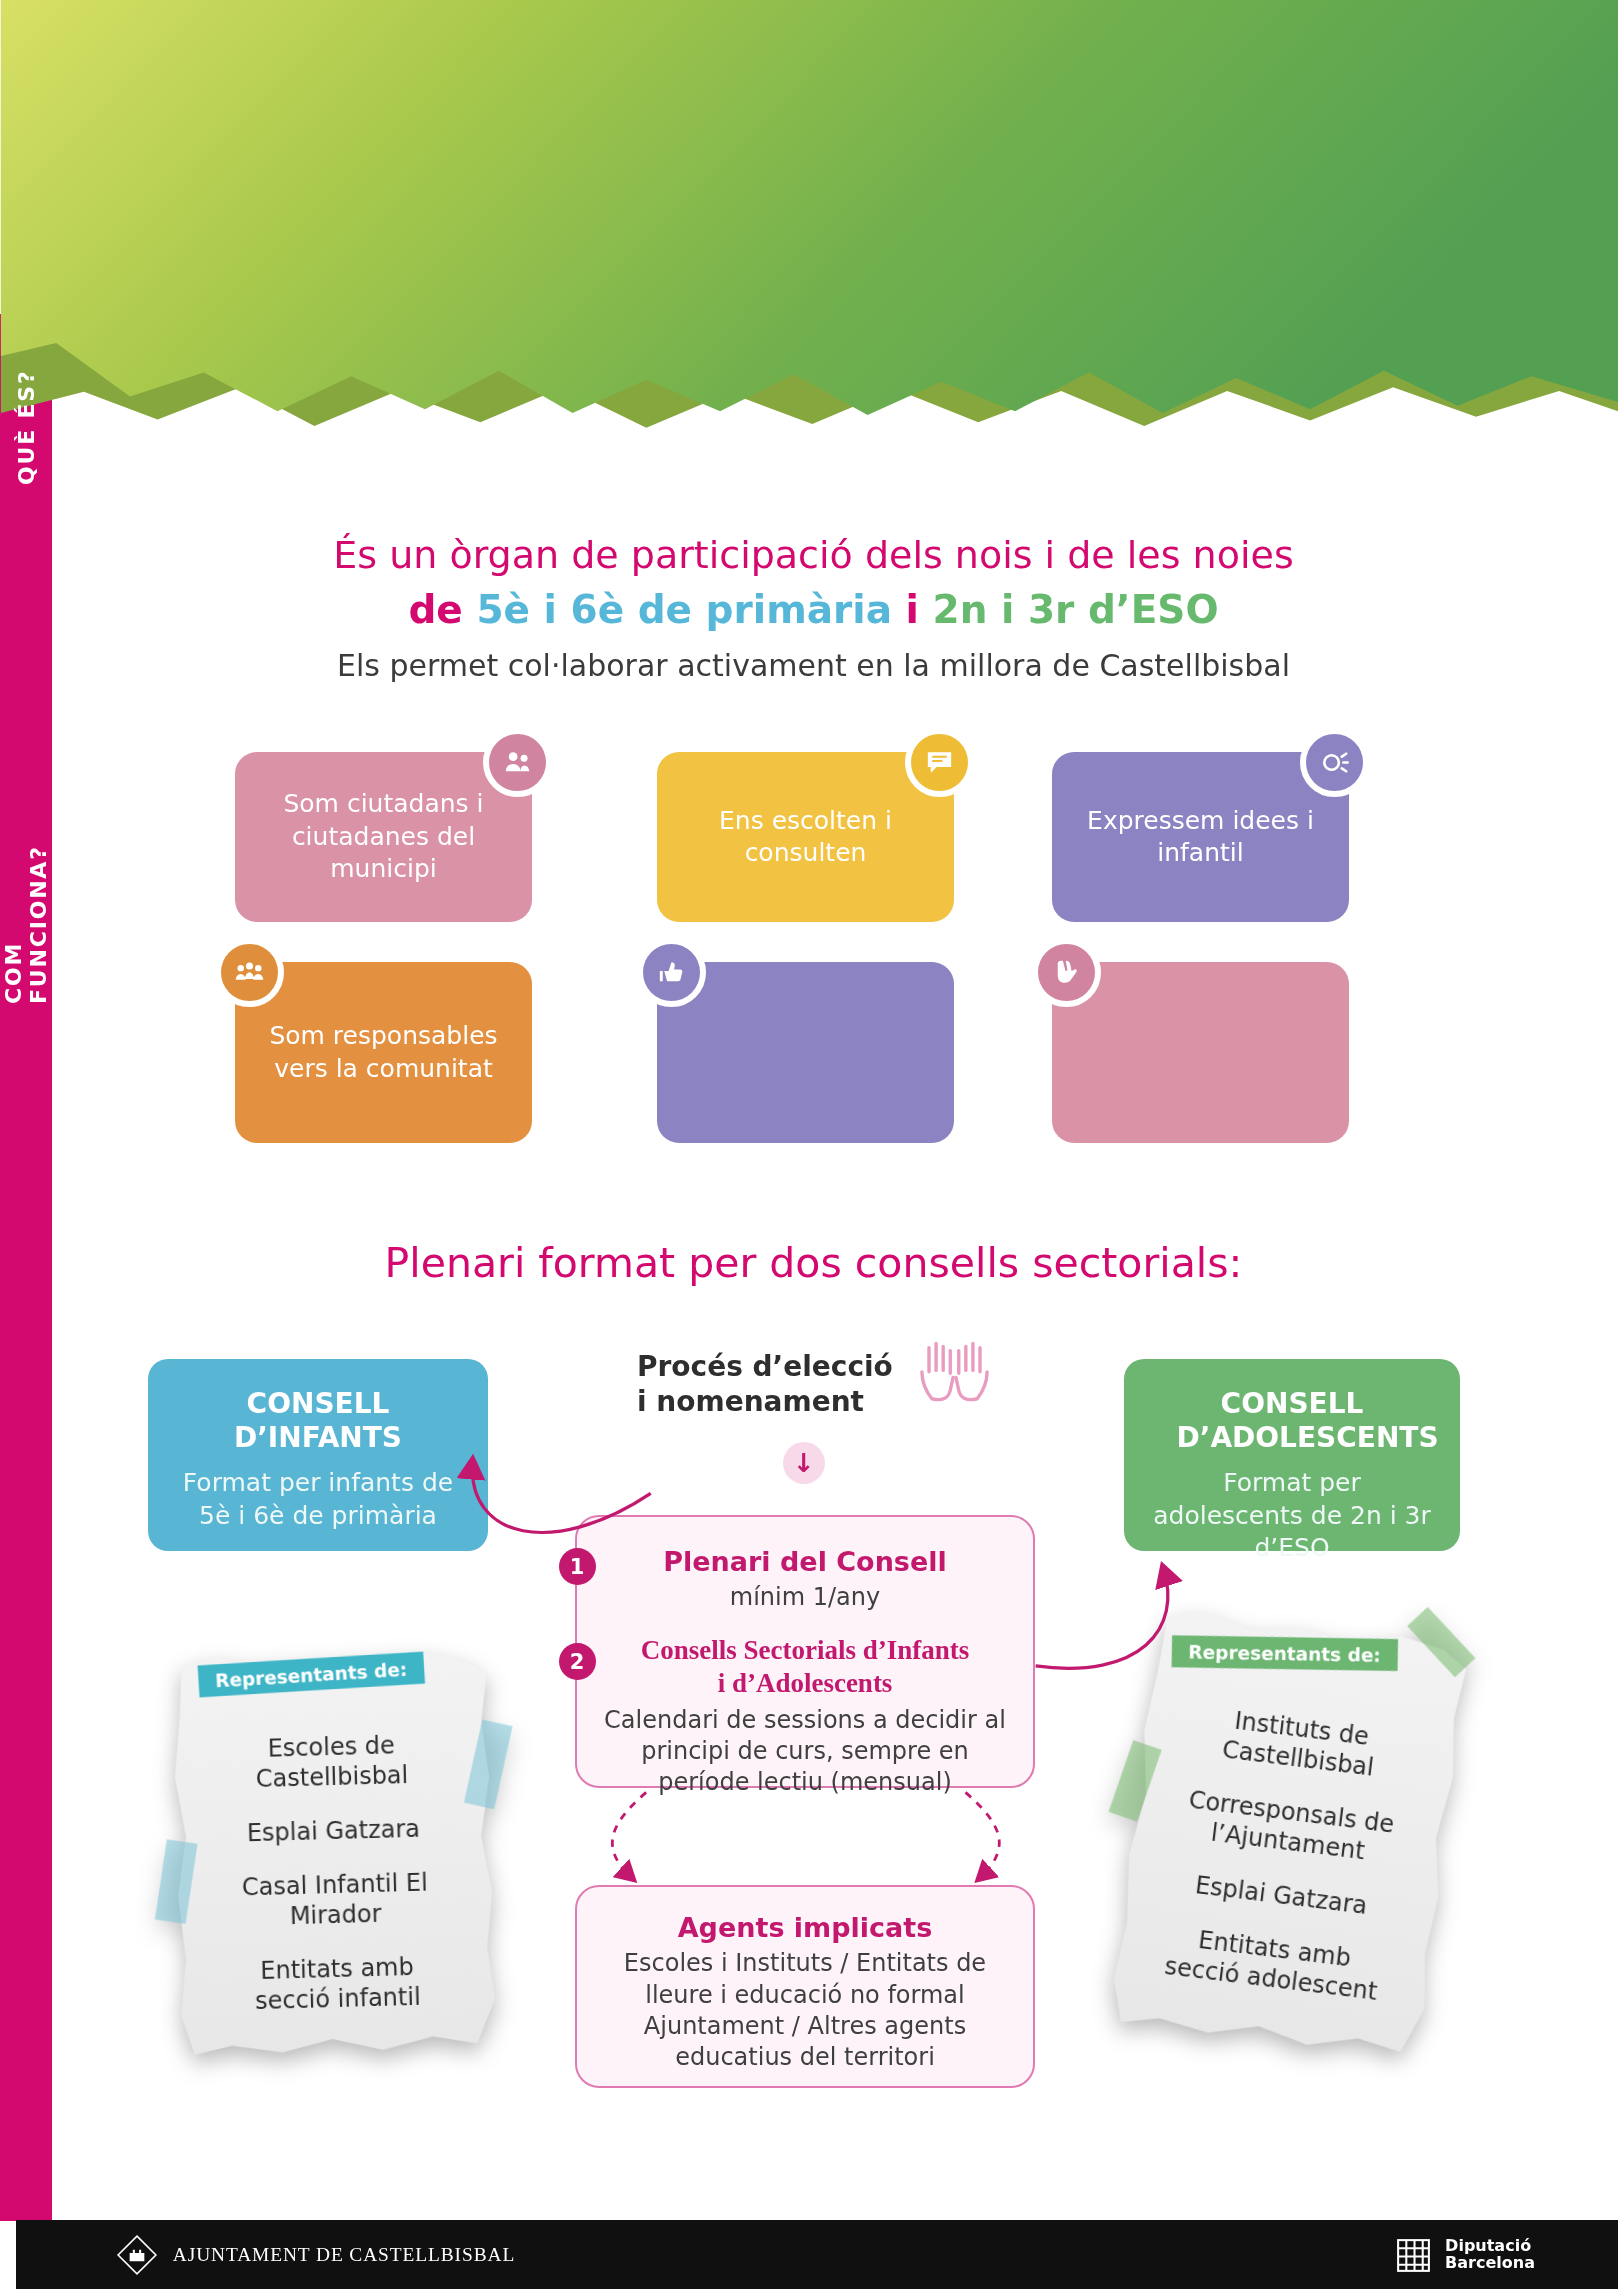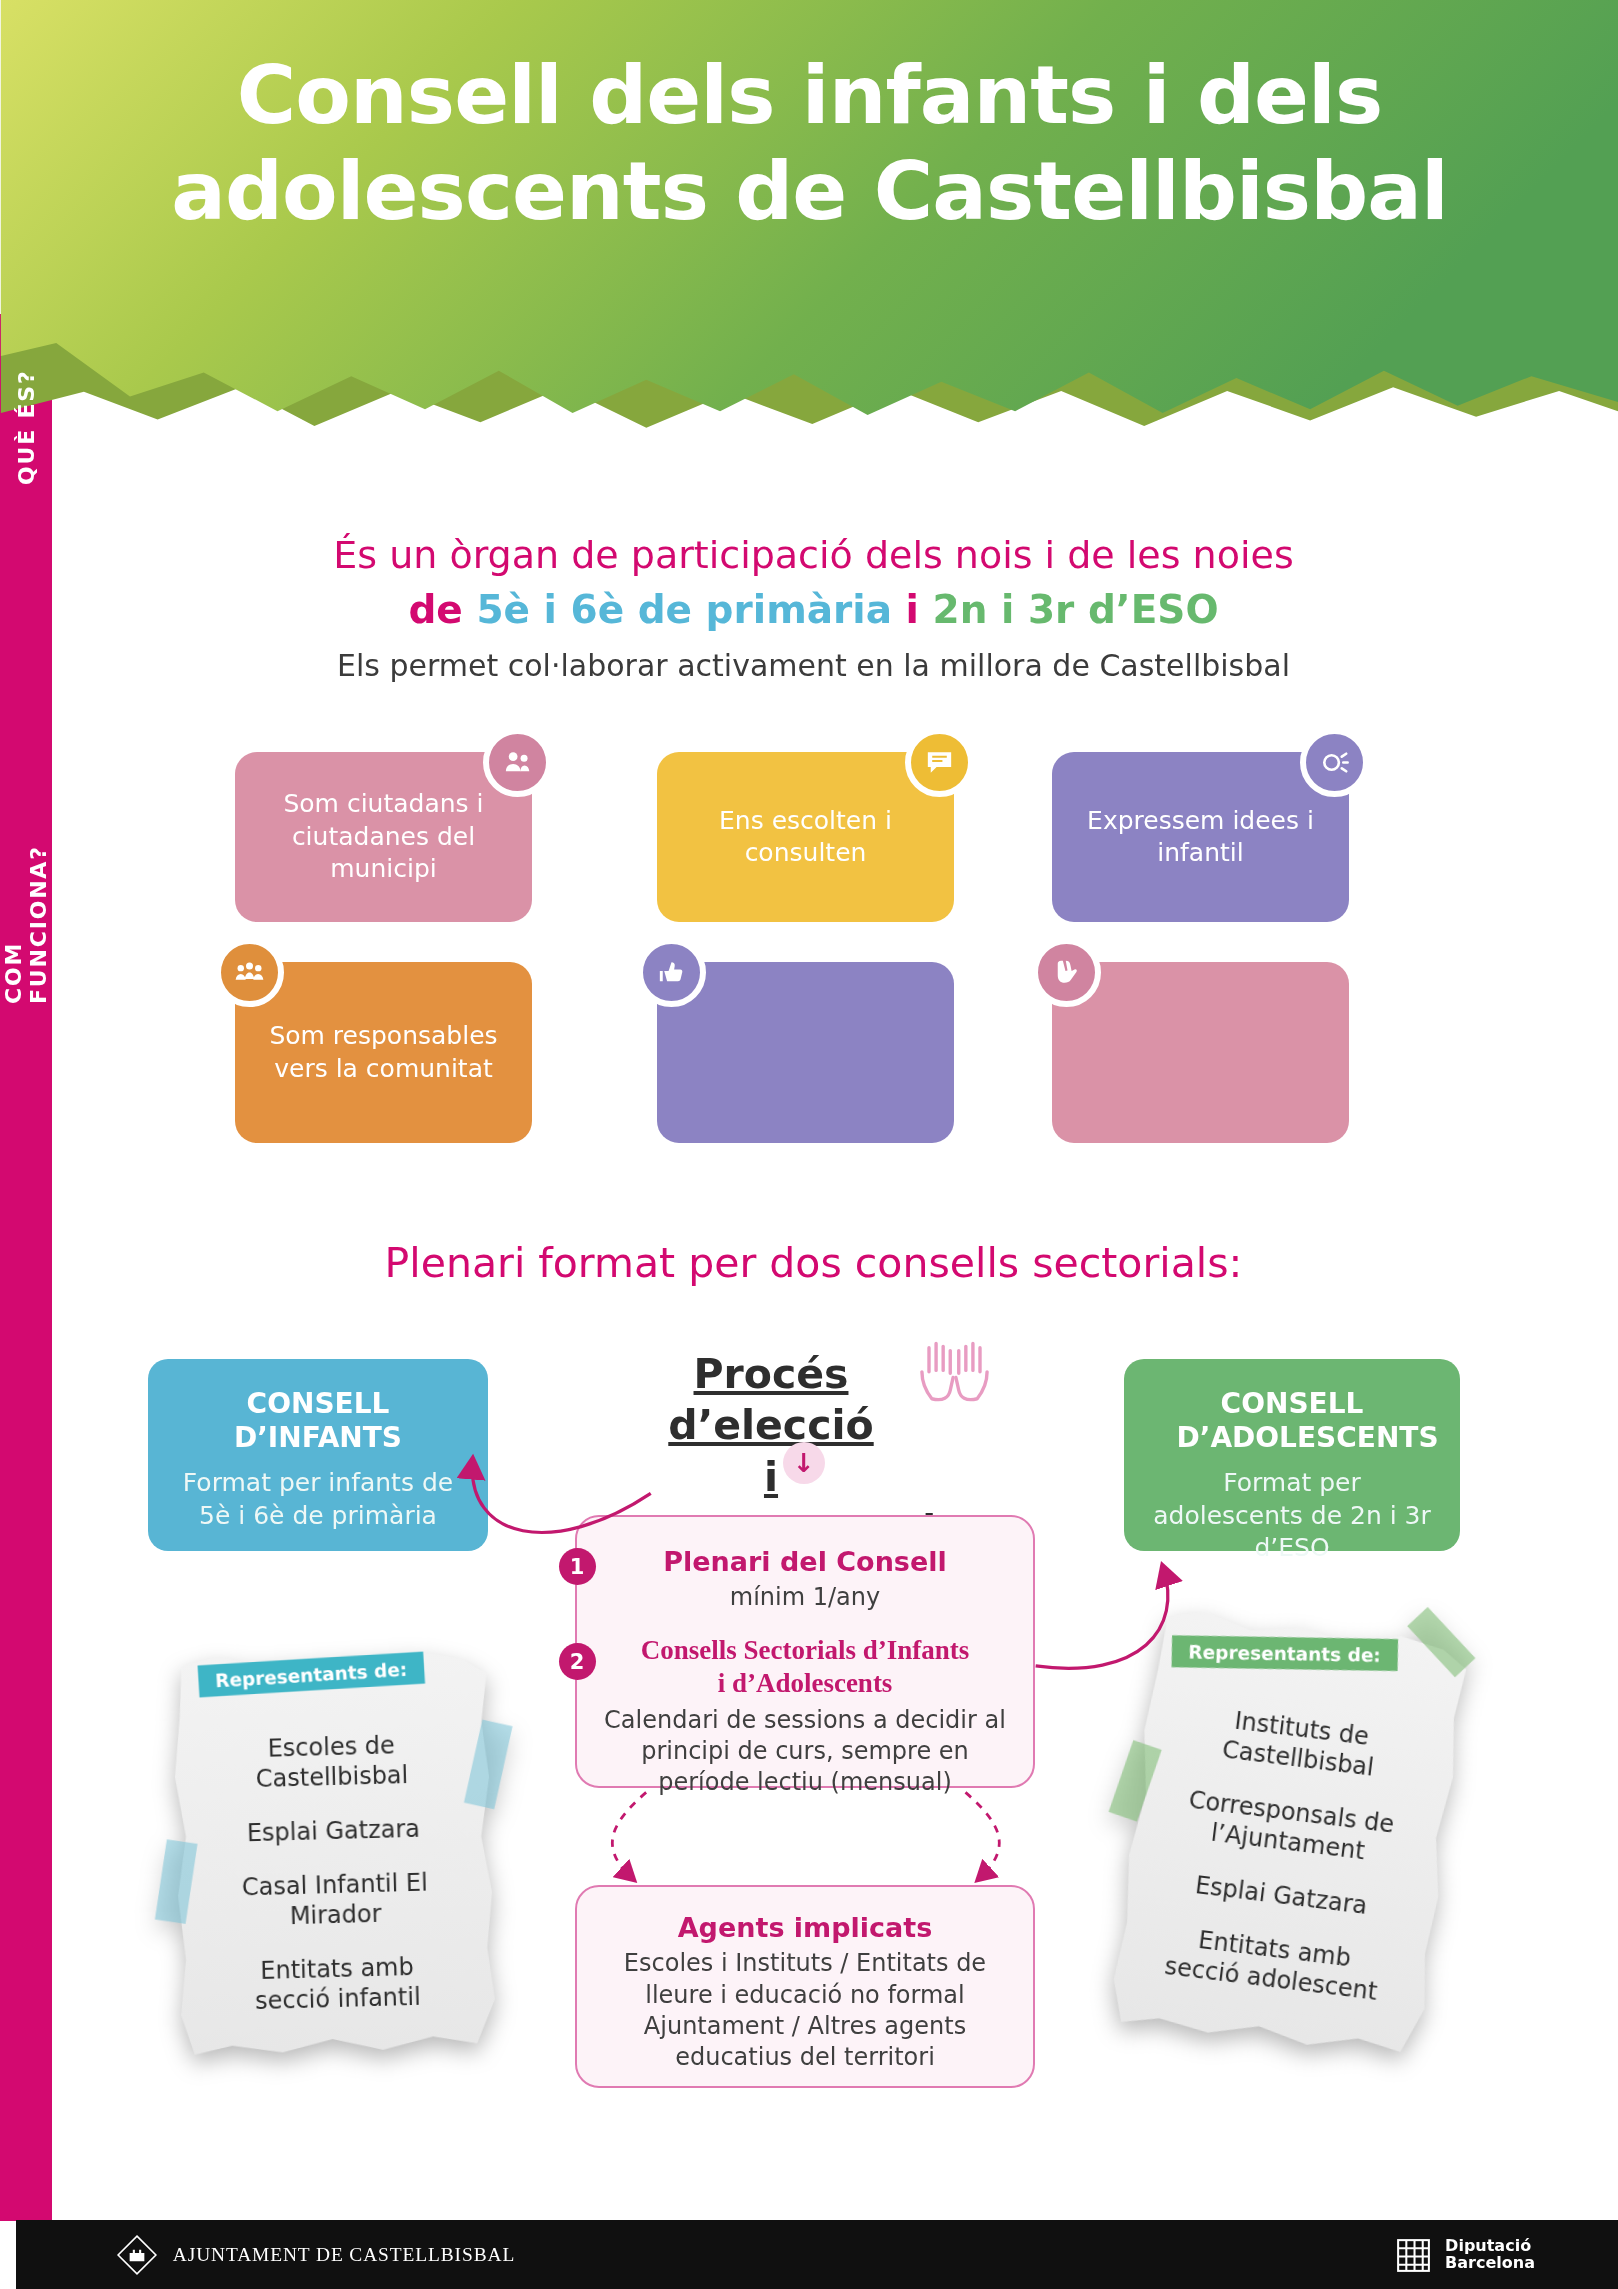--- a/index.html
+++ b/index.html
@@ -56,22 +56,22 @@
          text-align:center;box-sizing:border-box;padding-top:28px;}
   .cfbox .t{font-weight:bold;font-size:28px;line-height:1.2;margin:0 auto;}
   .cfbox .d{font-size:25px;line-height:1.3;margin:13px auto 0;color:#eef8f6;}
   .box-blue{left:148px;top:1359px;background:#58b5d4;}
   .box-blue .t{width:194px;}
   .box-blue .d{width:286px;}
   .box-green{left:1124px;top:1359px;background:#6cb672;width:336px;}
   .box-green .t{width:231px;}
   .box-green .d{width:295px;}
 
-  .proces{position:absolute;left:637px;top:1349px;width:268px;text-align:center;
-          font-size:41px;font-weight:bold;color:#2e2e2e;line-height:1.25;text-decoration:underline;}
+  .proces{position:absolute;left:637px;top:1349px;width:268px;
+          font-size:28px;font-weight:bold;color:#2e2e2e;line-height:1.25;}
   .hands{position:absolute;left:912px;top:1335px;width:85px;height:68px;}
   .downdot{position:absolute;left:783px;top:1442px;width:42px;height:42px;border-radius:50%;
            background:#f7d9e9;display:flex;align-items:center;justify-content:center;
            color:#c2186e;font-size:26px;font-weight:bold;}
 
   .pinkbox{position:absolute;background:#fdf3f8;border:2.8px solid #e07ab2;border-radius:24px;
            box-sizing:border-box;text-align:center;}
   .plenari{left:575px;top:1515px;width:460px;height:273px;padding-top:28px;}
   .agents{left:575px;top:1885px;width:460px;height:203px;padding-top:24px;}
   .stitle{color:#c2186e;font-weight:bold;font-size:27px;line-height:1.25;margin:0 auto;}
@@ -130,24 +130,20 @@
         <linearGradient id="hg" x1="0" y1="0" x2="1" y2="0.25">
           <stop offset="0" stop-color="#d8e065"></stop>
           <stop offset="0.3" stop-color="#a9c94c"></stop>
           <stop offset="0.65" stop-color="#72b04d"></stop>
           <stop offset="1" stop-color="#53a053"></stop>
         </linearGradient>
       </defs>
       <path d="M0,0 H1754 V446 L1690,424 L1600,452 L1510,420 L1420,456 L1330,424 L1240,462 L1150,424 L1060,458 L970,422 L880,460 L790,426 L700,464 L610,420 L520,458 L430,424 L340,462 L260,420 L170,455 L90,425 L0,448 Z" fill="#86a73d"></path>
       <path d="M0,0 H1754 V436 L1660,408 L1580,440 L1500,402 L1420,444 L1340,410 L1260,448 L1180,404 L1100,446 L1020,414 L940,450 L860,406 L780,446 L700,412 L620,448 L540,402 L460,444 L380,408 L300,446 L220,404 L140,430 L60,372 L0,386 Z" fill="url(#hg)"></path>
     </svg>
-    <div class="hdr-title">
-      <div>Consell dels infants i dels</div>
-      <div>adolescents de Castellbisbal</div>
-    </div>
   </div>
 
   <div class="intro1">És un òrgan de participació dels nois i de les noies</div>
   <div class="intro2">
     <span>de</span>
     <span class="blue">5è i 6è de primària</span>
     <span>i</span>
     <span class="green">2n i 3r d’ESO</span>
   </div>
   <div class="intro3">Els permet col·laborar activament en la millora de Castellbisbal</div>

